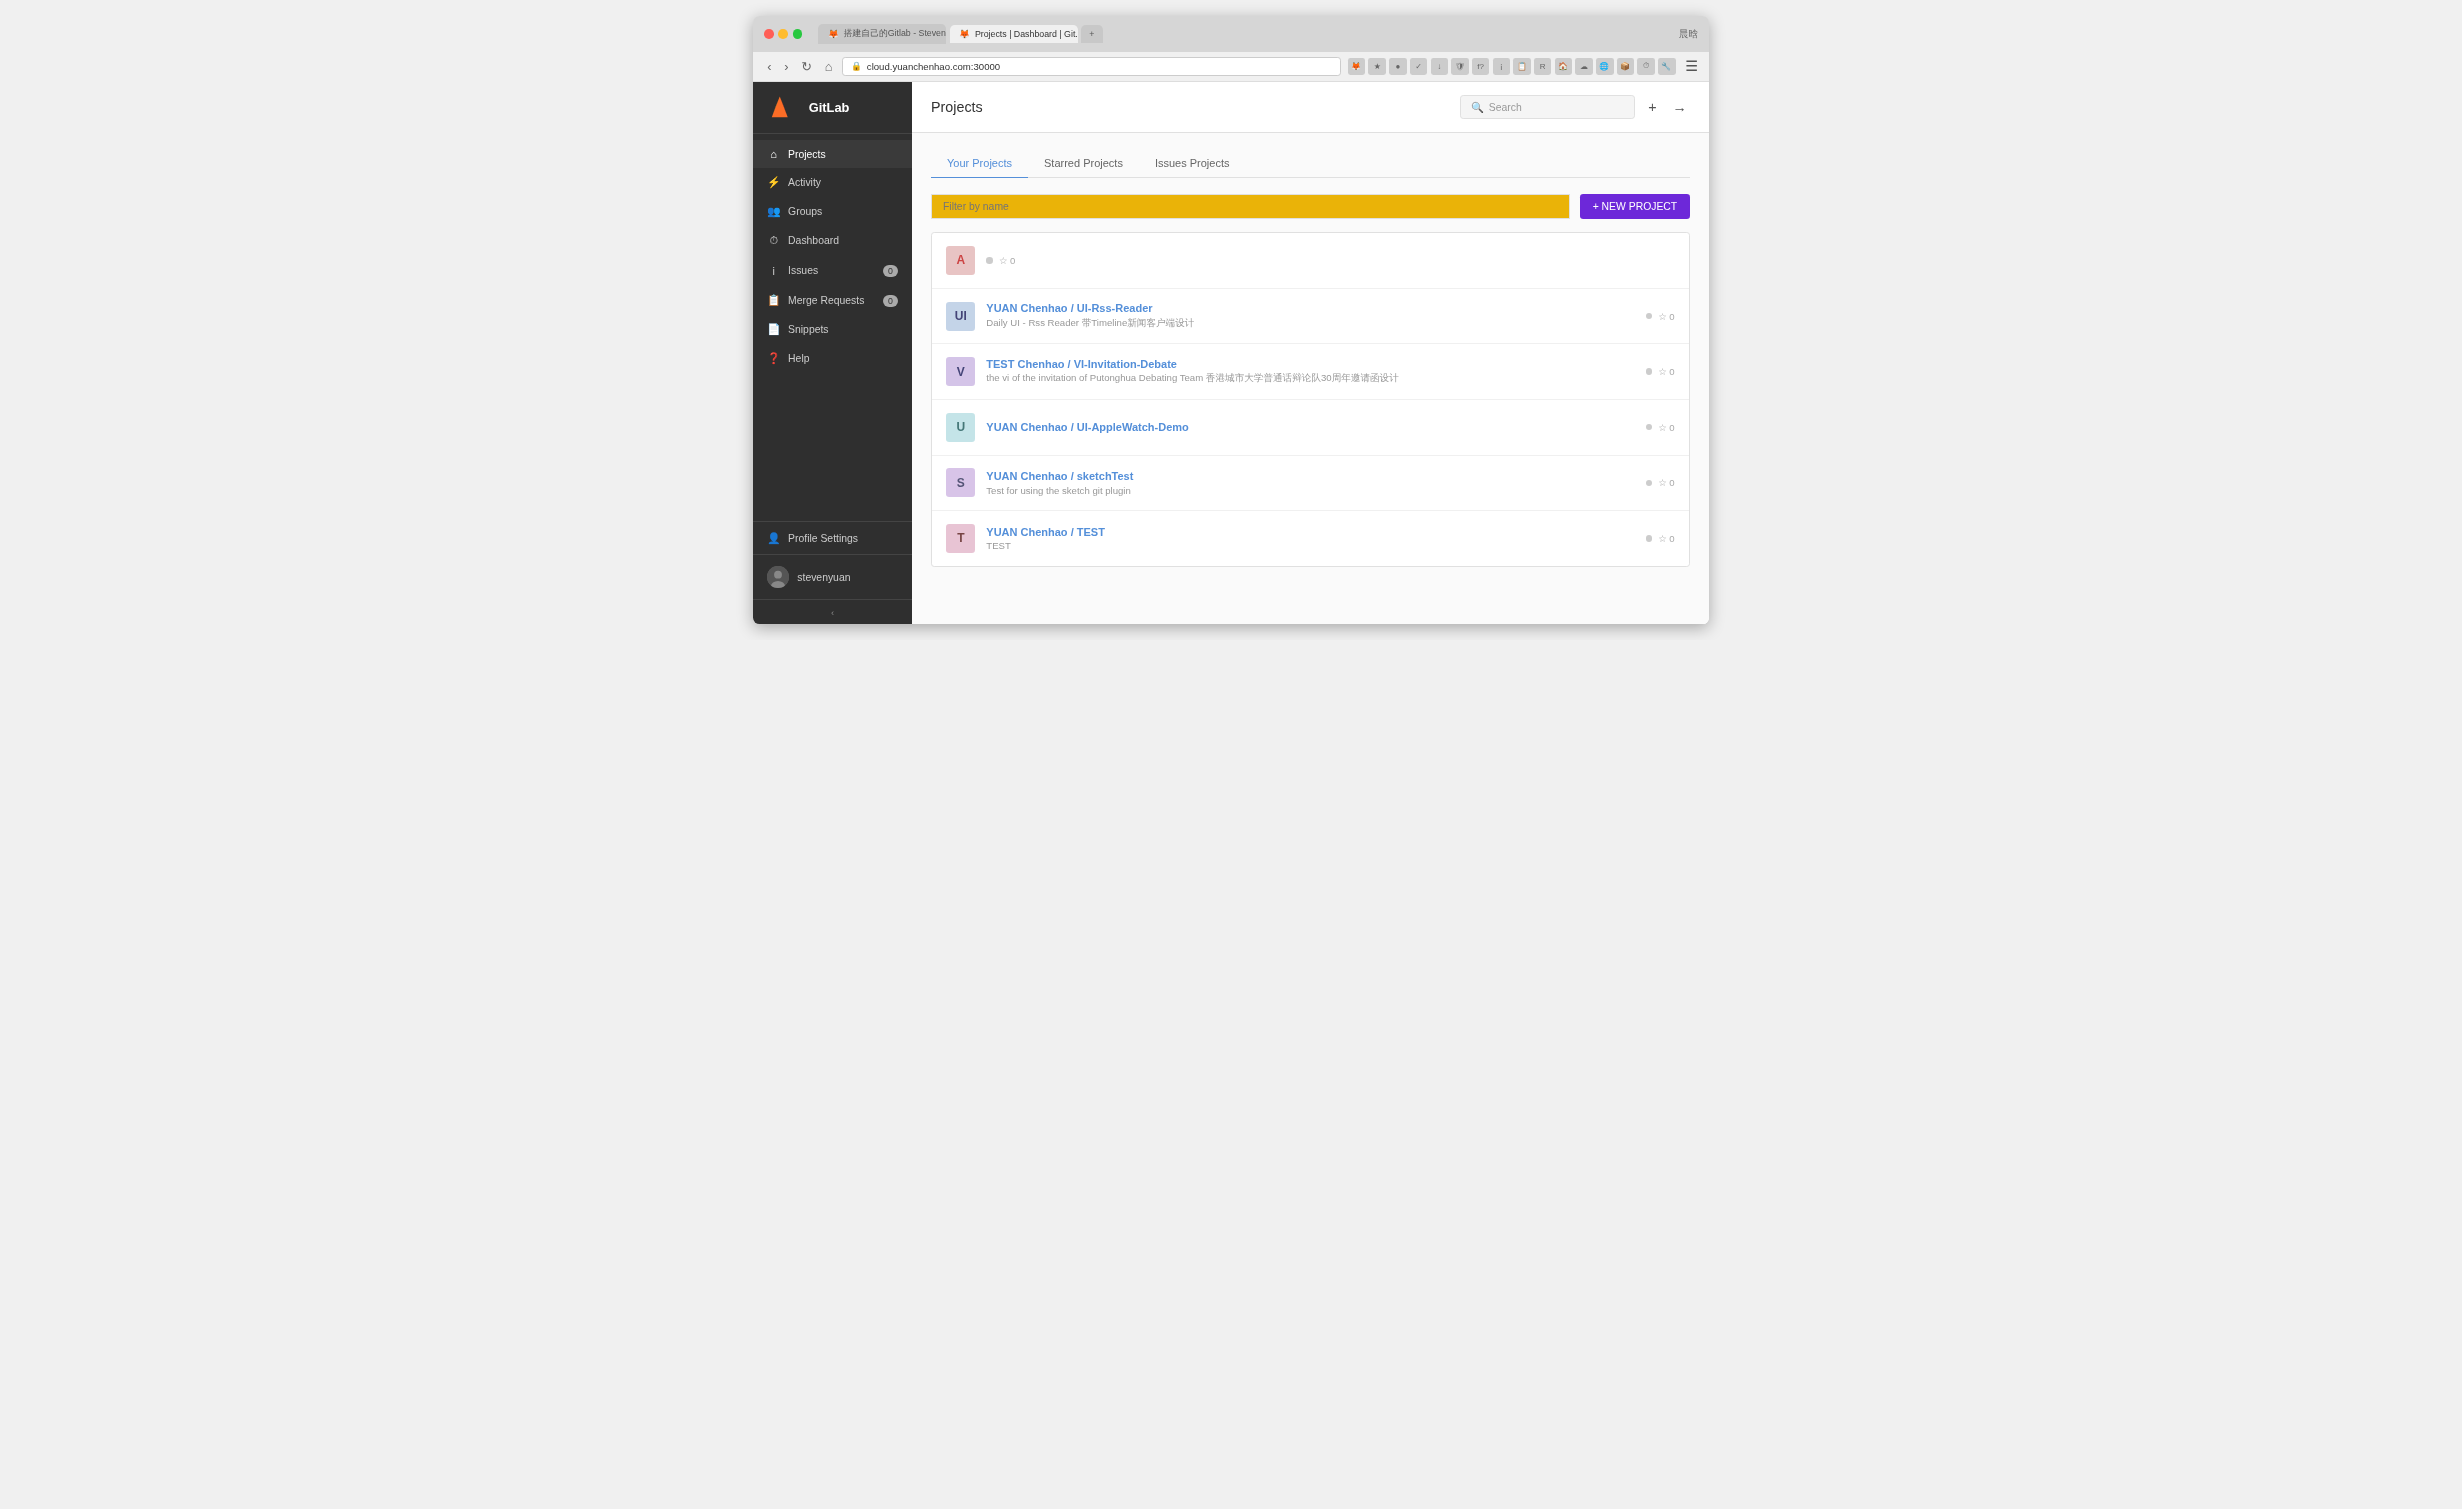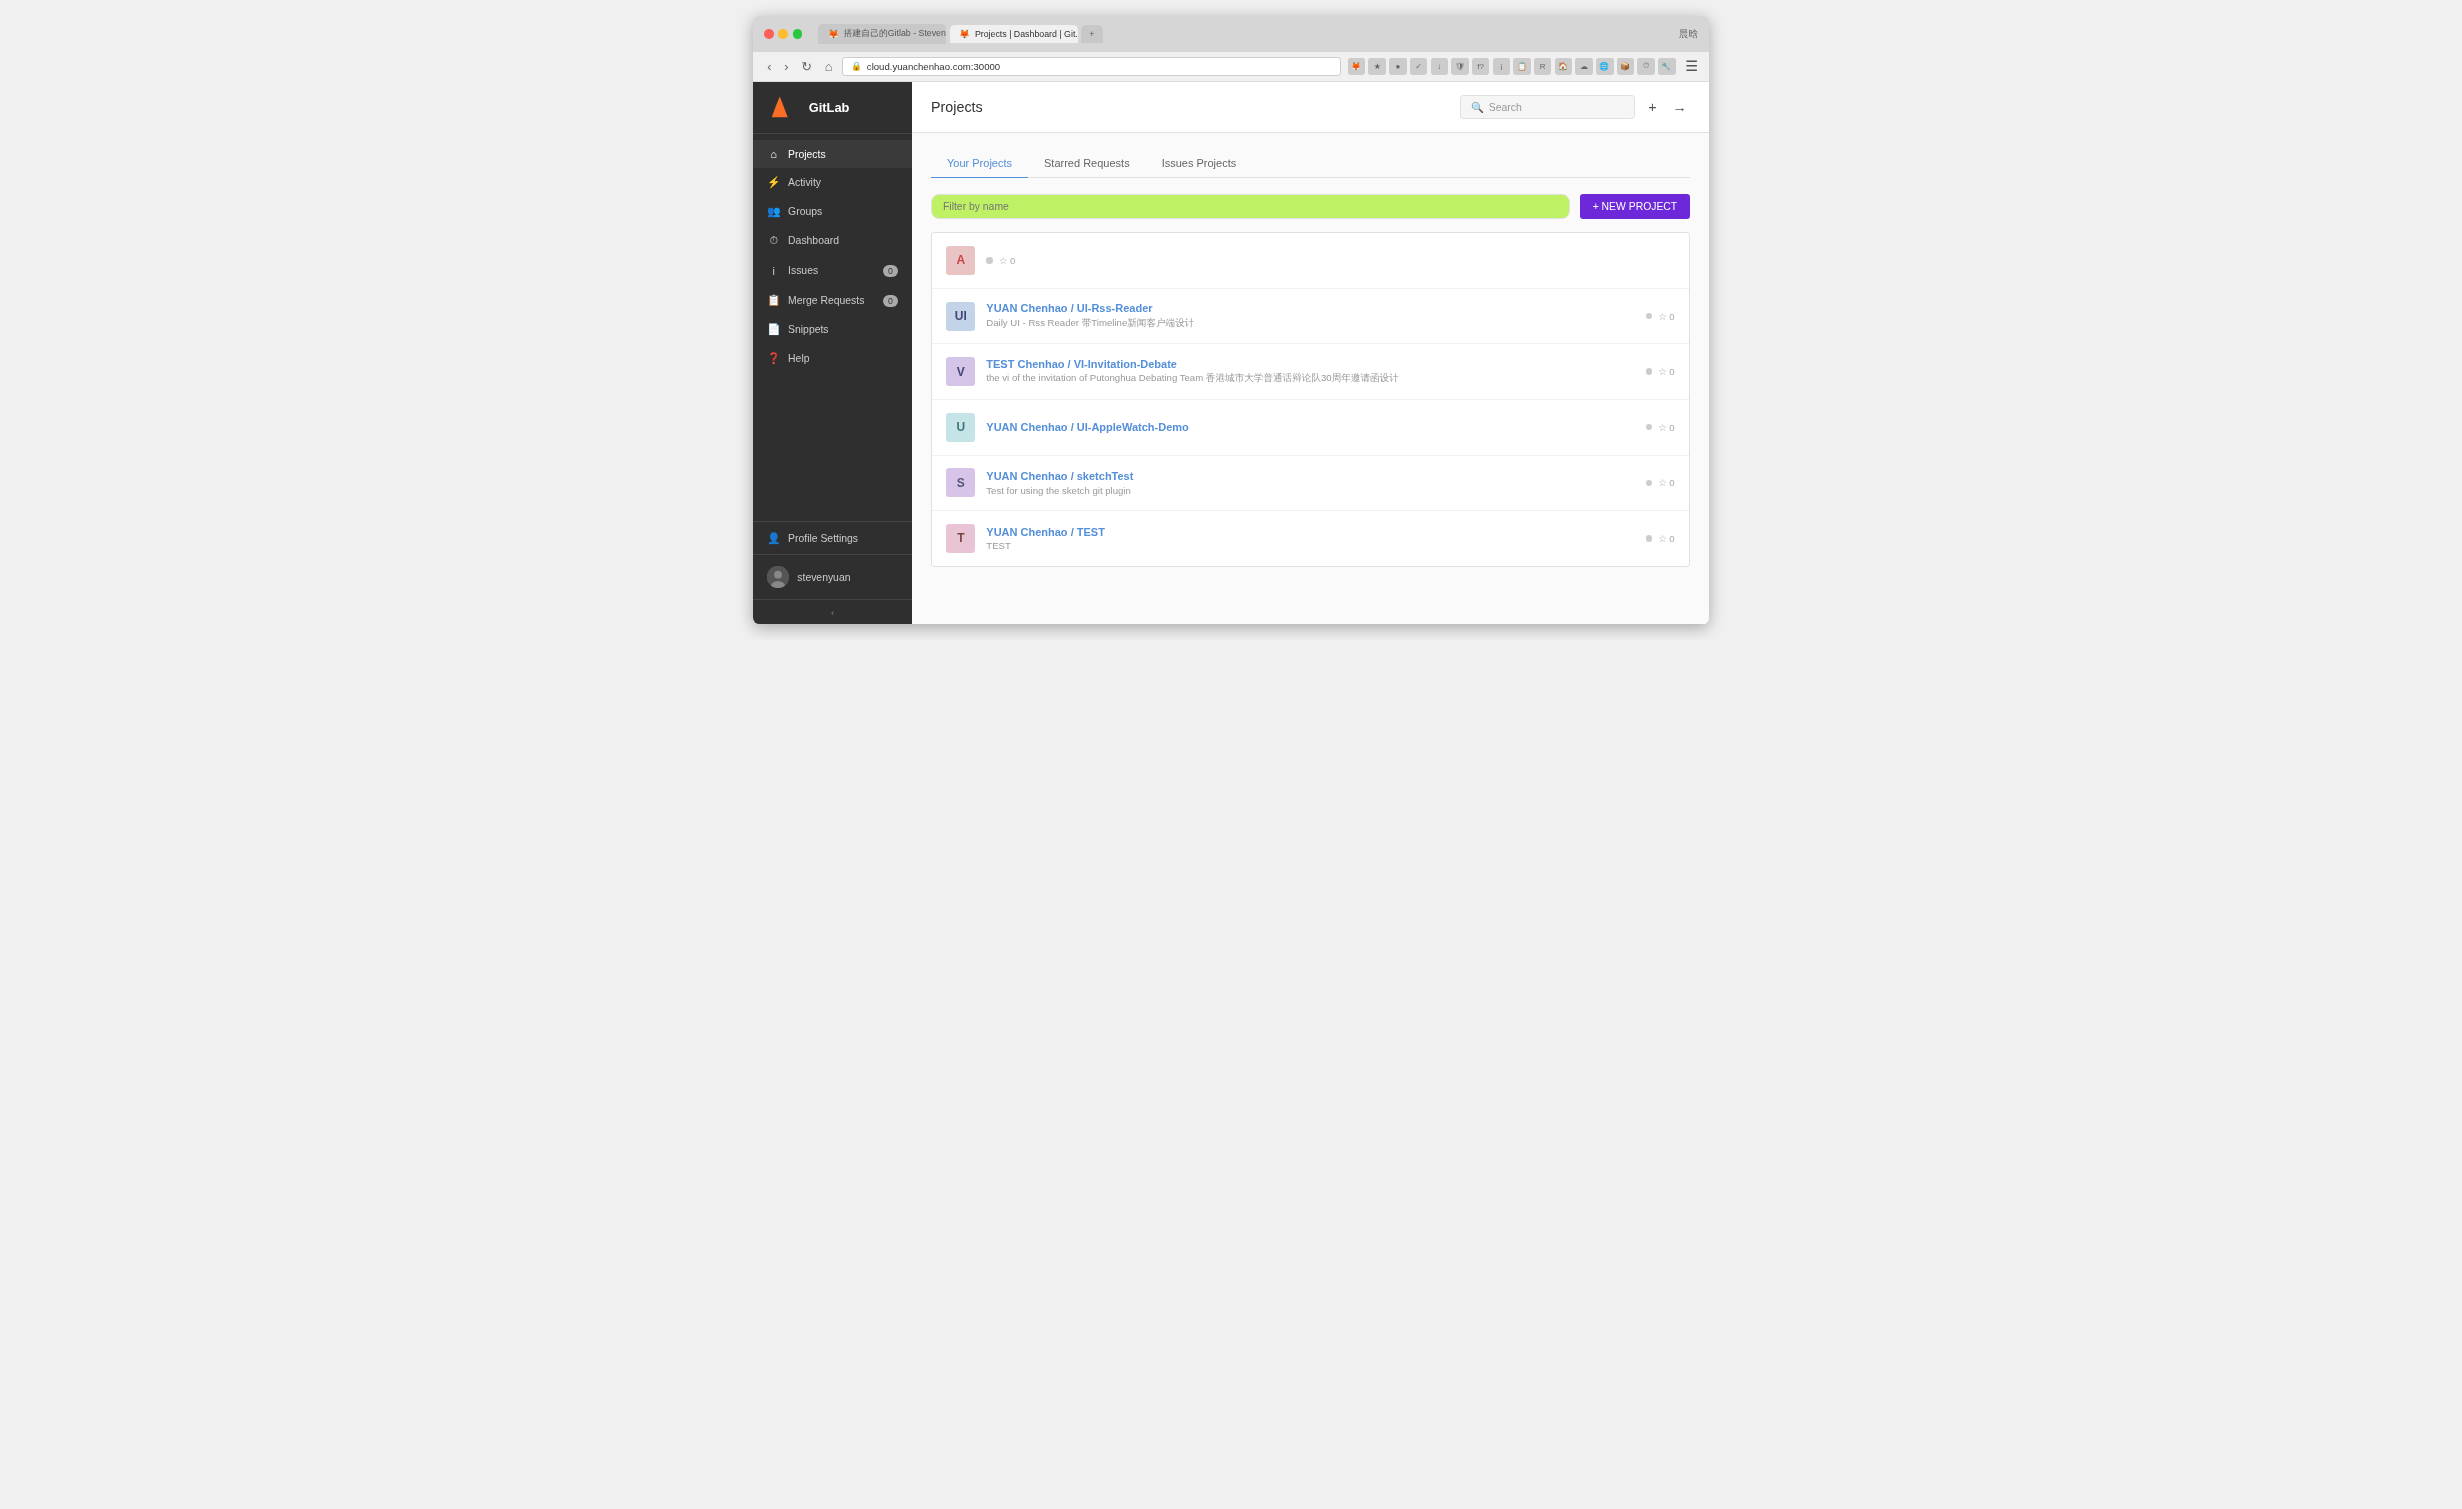--- a/index.html
+++ b/index.html
@@ -252,24 +252,24 @@
     .filter-row {
       display: flex;
       align-items: center;
       gap: 9.6px;
       margin-bottom: 12.8px;
     }
     .filter-input {
       flex: 1;
       padding: 6.4px 11px;
       border: 0.8px solid #e0e0e0;
-      border-radius: 8px;
+      border-radius: 0;
       font-size: 10.4px;
       color: #555;
-      background: #bef264;
+      background: #eab308;
     }
     .new-project-btn {
       background: #6d28d9;
       color: white;
       border: none;
       border-radius: 3.2px;
       padding: 7.2px 12.8px;
       font-size: 10.4px;
       cursor: pointer;
       white-space: nowrap;
@@ -478,21 +478,21 @@
           </button>
           <button class="header-icon-btn">
             <span>→</span>
           </button>
         </div>
       </div>
 
       <div class="projects-container">
         <div class="tabs-row">
           <div class="tab active">Your Projects</div>
-          <div class="tab">Starred Requests</div>
+          <div class="tab">Starred Projects</div>
           <div class="tab">Issues Projects</div>
         </div>
 
         <div class="filter-row">
           <input class="filter-input" type="text" placeholder="Filter by name" style="">
           <button class="new-project-btn">
             <span>+ NEW PROJECT</span>
           </button>
         </div>
 

